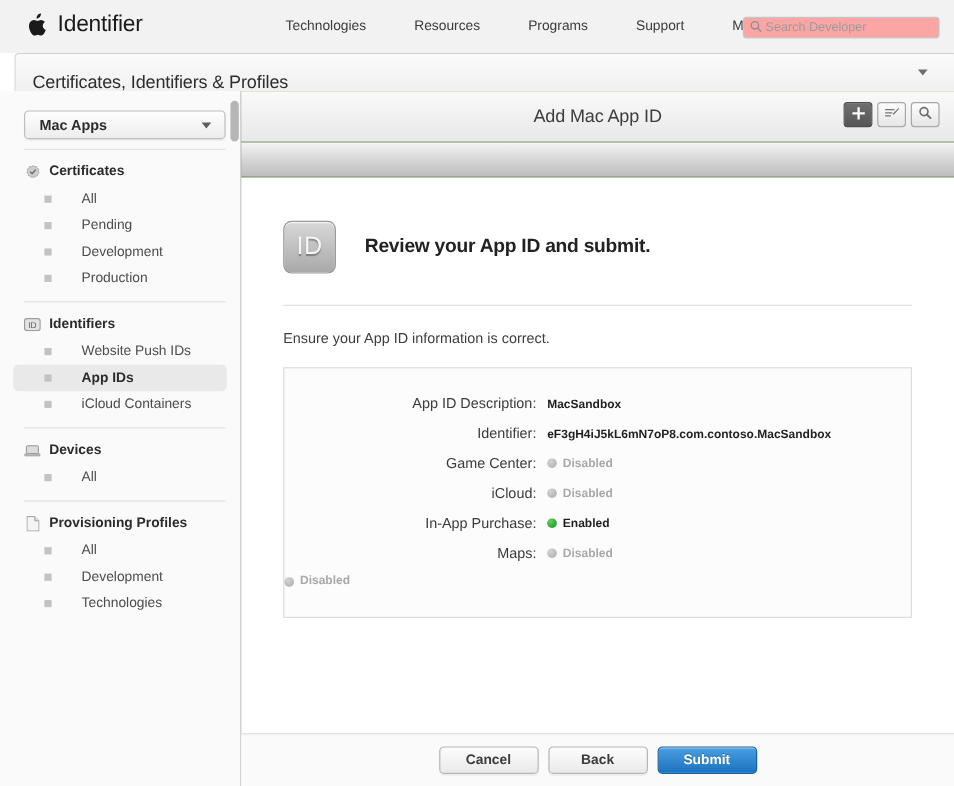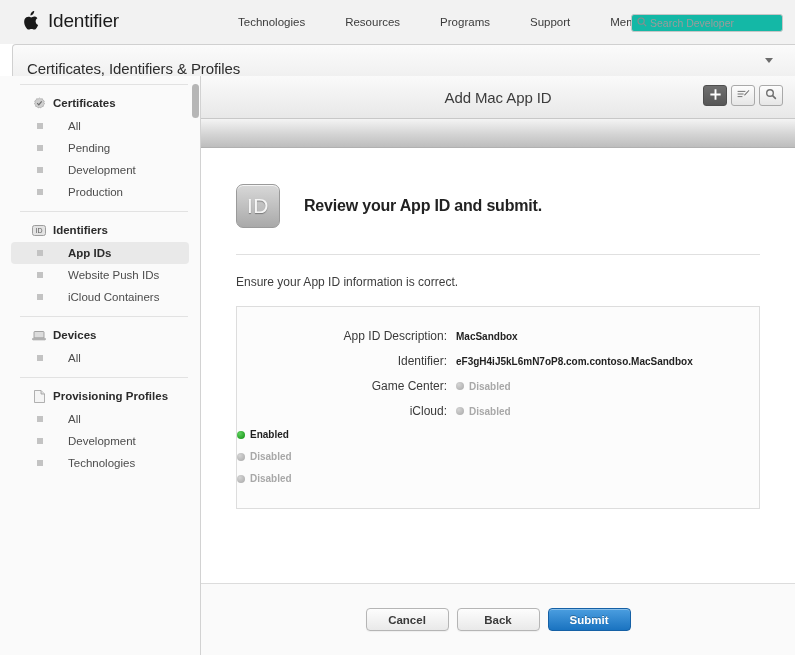--- a/index.html
+++ b/index.html
@@ -54,24 +54,24 @@
   .gn-link {
     font-size: 11.5px;
     color: #3b3b3b;
     text-decoration: none;
     white-space: nowrap;
     cursor: pointer;
   }
   .gn-search {
     position: absolute;
     right: 12px; top: 14px;
-    width: 152px; height: 18px;
+    width: 164px; height: 18px;
     border: 1px solid #c6c6c6;
     border-radius: 3px;
-    background: #14b8a6;
+    background: #fca5a5;
     box-sizing: border-box;
     display: flex;
     align-items: center;
     padding: 0 5px;
   }
   .gn-search svg { flex: 0 0 auto; margin-right: 3px; }
   .gn-search input {
     border: 0;
     outline: 0;
     background: transparent;
@@ -162,21 +162,21 @@
   .nav-group { margin-top: 6px; }
   .nav-sep {
     height: 1px;
     background: #e2e2e2;
     margin: 8px 12px 8px 20px;
   }
   .nav-head {
     display: flex;
     align-items: center;
     height: 20px;
-    padding-left: 32px;
+    padding-left: 20px;
     margin-bottom: 2px;
   }
   .nav-head-icon {
     width: 14px; height: 14px;
     margin-right: 7px;
     display: flex;
     align-items: center;
     justify-content: center;
     flex: 0 0 auto;
   }
@@ -355,21 +355,21 @@
     background: radial-gradient(circle at 35% 32%, #5fd05f 0%, #1f9b1f 80%);
   }
   .status-text.off { color: #a8a8a8; font-weight: bold; }
   .status-text.on  { color: #1f1f1f; font-weight: bold; }
 
   
   .footer {
     position: absolute;
     left: 0; bottom: 0;
     width: 594px;
-    height: 72px;
+    height: 44px;
     background: #fafafa;
     border-top: 1px solid #dcdcdc;
     display: flex;
     align-items: center;
     justify-content: center;
     gap: 8px;
     box-sizing: border-box;
   }
   .btn {
     min-width: 83px;
@@ -431,20 +431,24 @@
 </div>
 
 <div class="sectionbar">
   <span class="sectionbar-title">Certificates, Identifiers &amp; Profiles</span>
   <span class="sectionbar-caret"></span>
 </div>
 
 <div class="shell">
 
   <div class="sidebar">
+    <div class="side-select">
+      <span class="side-select-label">Mac Apps</span>
+      <span class="side-select-caret"></span>
+    </div>
 
     <div class="nav-sep"></div>
 
     <div class="nav-group">
       <div class="nav-head">
         <span class="nav-head-icon">
           <svg width="13" height="13" viewBox="0 0 13 13">
             <path fill="#cfcfcf" stroke="#9d9d9d" stroke-width=".6" d="M6.5 1 7.8 1.9 9.4 1.7 9.9 3.2 11.3 4 10.9 5.5 11.6 6.9 10.4 7.9 10.3 9.4 8.8 9.7 7.9 10.9 6.5 10.4 5.1 10.9 4.2 9.7 2.7 9.4 2.6 7.9 1.4 6.9 2.1 5.5 1.7 4 3.1 3.2 3.6 1.7 5.2 1.9Z"></path>
             <path fill="none" stroke="#6c6c6c" stroke-width="1.2" d="M4.2 6.2 5.8 7.8 8.7 4.4"></path>
           </svg>
@@ -474,27 +478,27 @@
     <div class="nav-group">
       <div class="nav-head">
         <span class="nav-head-icon">
           <svg width="14" height="11" viewBox="0 0 14 11">
             <rect x="0.5" y="0.5" width="13" height="10" rx="2" fill="#e3e3e3" stroke="#9d9d9d"></rect>
             <text x="7" y="8" font-family="Liberation Sans, sans-serif" font-size="7" fill="#5d5d5d" text-anchor="middle">ID</text>
           </svg>
         </span>
         <span class="nav-head-label">Identifiers</span>
       </div>
+      <div class="nav-item">
+        <span class="nav-bullet"></span>
+        <span class="nav-item-label">Website Push IDs</span>
+      </div>
       <div class="nav-item selected">
         <span class="nav-bullet"></span>
         <span class="nav-item-label">App IDs</span>
-      </div>
-      <div class="nav-item">
-        <span class="nav-bullet"></span>
-        <span class="nav-item-label">Website Push IDs</span>
       </div>
       <div class="nav-item">
         <span class="nav-bullet"></span>
         <span class="nav-item-label">iCloud Containers</span>
       </div>
     </div>
 
     <div class="nav-sep"></div>
 
     <div class="nav-group">
@@ -610,40 +614,42 @@
 
         <div class="info-row">
           <span class="info-label">iCloud:</span>
           <span class="info-value">
             <span class="status-dot off"></span>
             <span class="status-text off">Disabled</span>
           </span>
         </div>
 
         <div class="info-row">
+          <span class="info-label">In-App Purchase:</span>
           <span class="info-value">
             <span class="status-dot on"></span>
             <span class="status-text on">Enabled</span>
+          </span>
+        </div>
+
+        <div class="info-row">
+          <span class="info-label">Maps:</span>
+          <span class="info-value">
+            <span class="status-dot off"></span>
+            <span class="status-text off">Disabled</span>
           </span>
         </div>
 
         <div class="info-row">
           <span class="info-value">
             <span class="status-dot off"></span>
             <span class="status-text off">Disabled</span>
           </span>
         </div>
 
-        <div class="info-row">
-          <span class="info-value">
-            <span class="status-dot off"></span>
-            <span class="status-text off">Disabled</span>
-          </span>
-        </div>
-
       </div>
     </div>
 
     <div class="footer">
       <div class="btn btn-secondary">Cancel</div>
       <div class="btn btn-secondary">Back</div>
       <div class="btn btn-primary">Submit</div>
     </div>
 
   </div>

